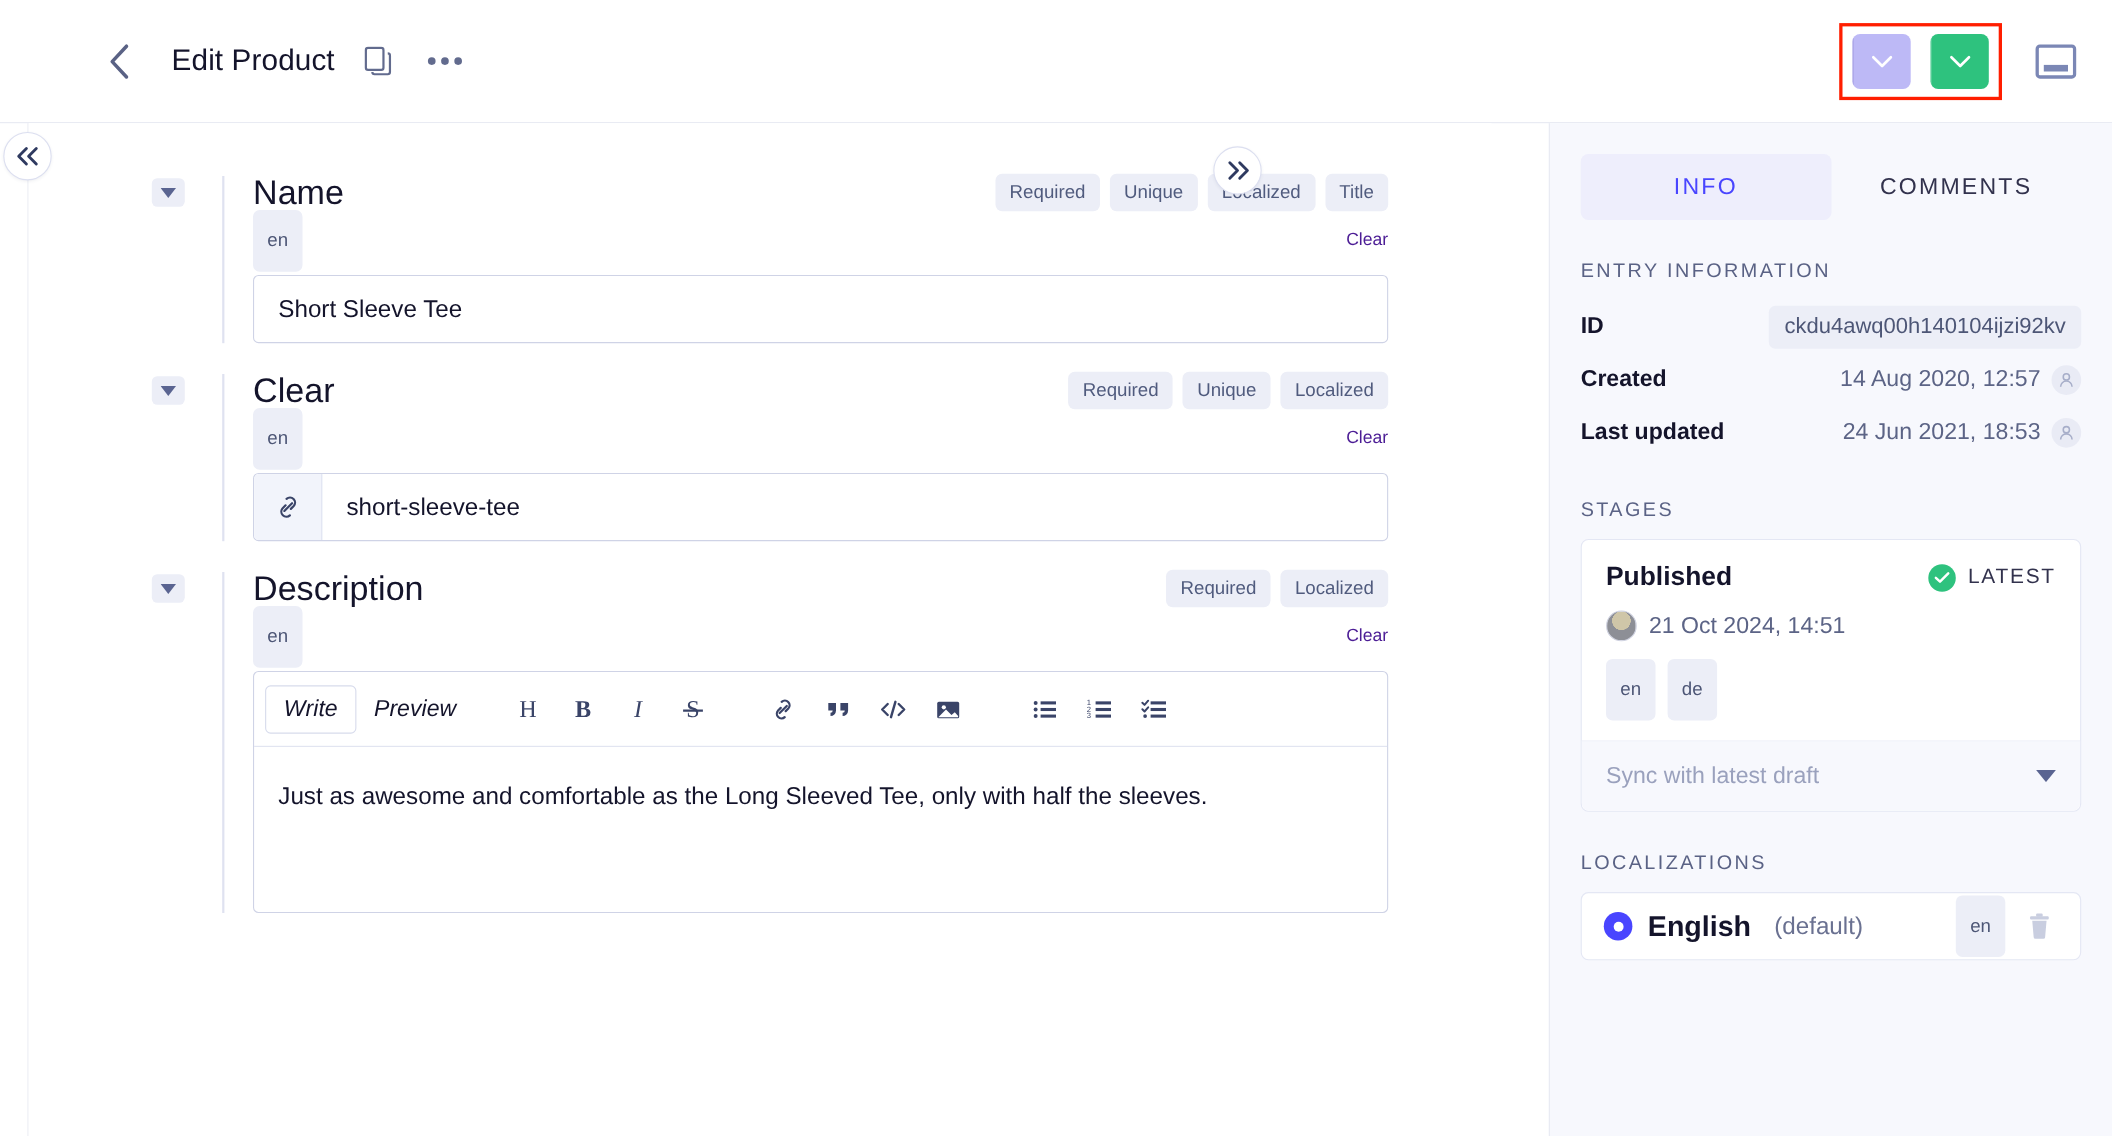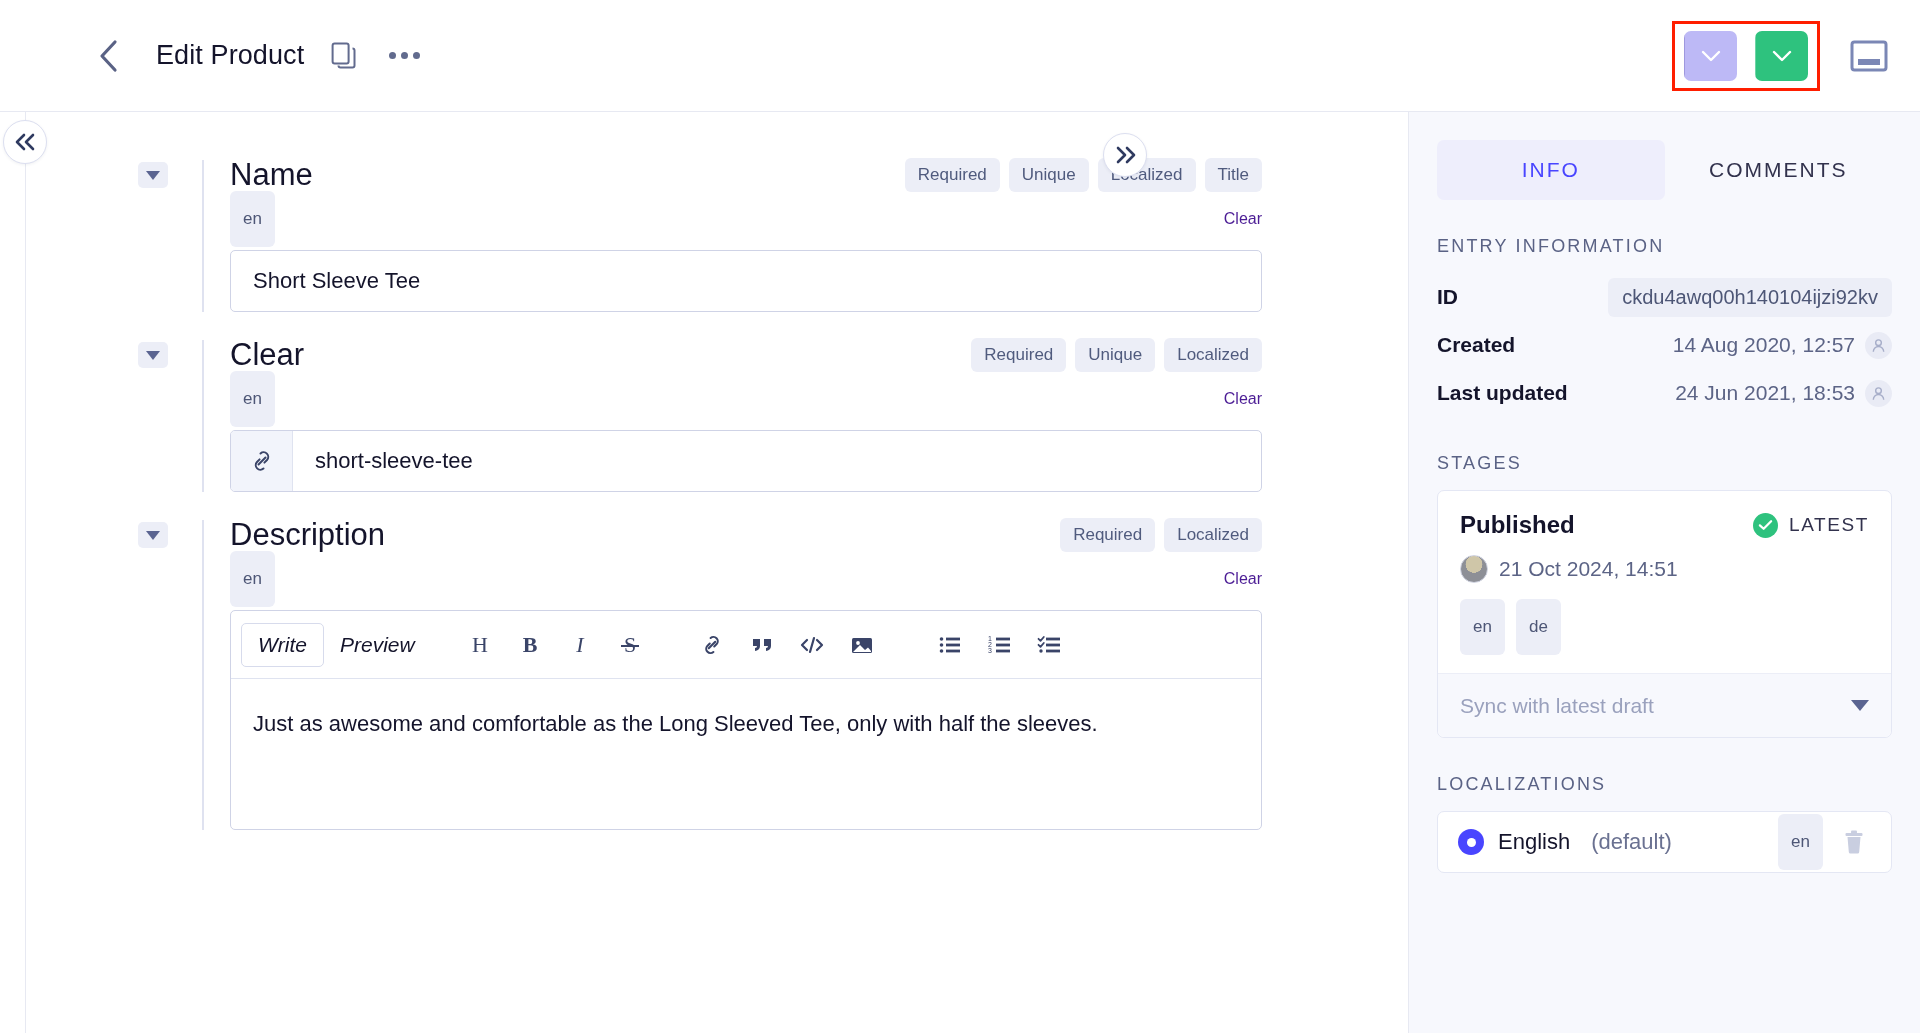--- a/index.html
+++ b/index.html
@@ -197,21 +197,21 @@
 
   .loc-card {
     background: #ffffff; border: 1px solid #e4e7f4; border-radius: 7px;
     height: 62px; display: flex; align-items: center; padding: 0 20px; gap: 14px;
   }
   .radio-dot {
     width: 26px; height: 26px; border-radius: 50%; background: #4945ff;
     display: flex; align-items: center; justify-content: center;
   }
   .radio-dot i { width: 9px; height: 9px; border-radius: 50%; background: #fff; display: block; }
-  .loc-name { font-size: 22px; color: #14142b; font-weight: normal; }
+  .loc-name { font-size: 26px; color: #14142b; font-weight: bold; }
   .loc-default { font-size: 22px; color: #6a7191; margin-left: 7px; }
   .loc-spacer { flex: 1; }
   .trash { width: 34px; display: flex; align-items: center; justify-content: center; cursor: pointer; }
 </style>
 </head>
 <body>
 
 <div class="app">
 
   <div class="header">

